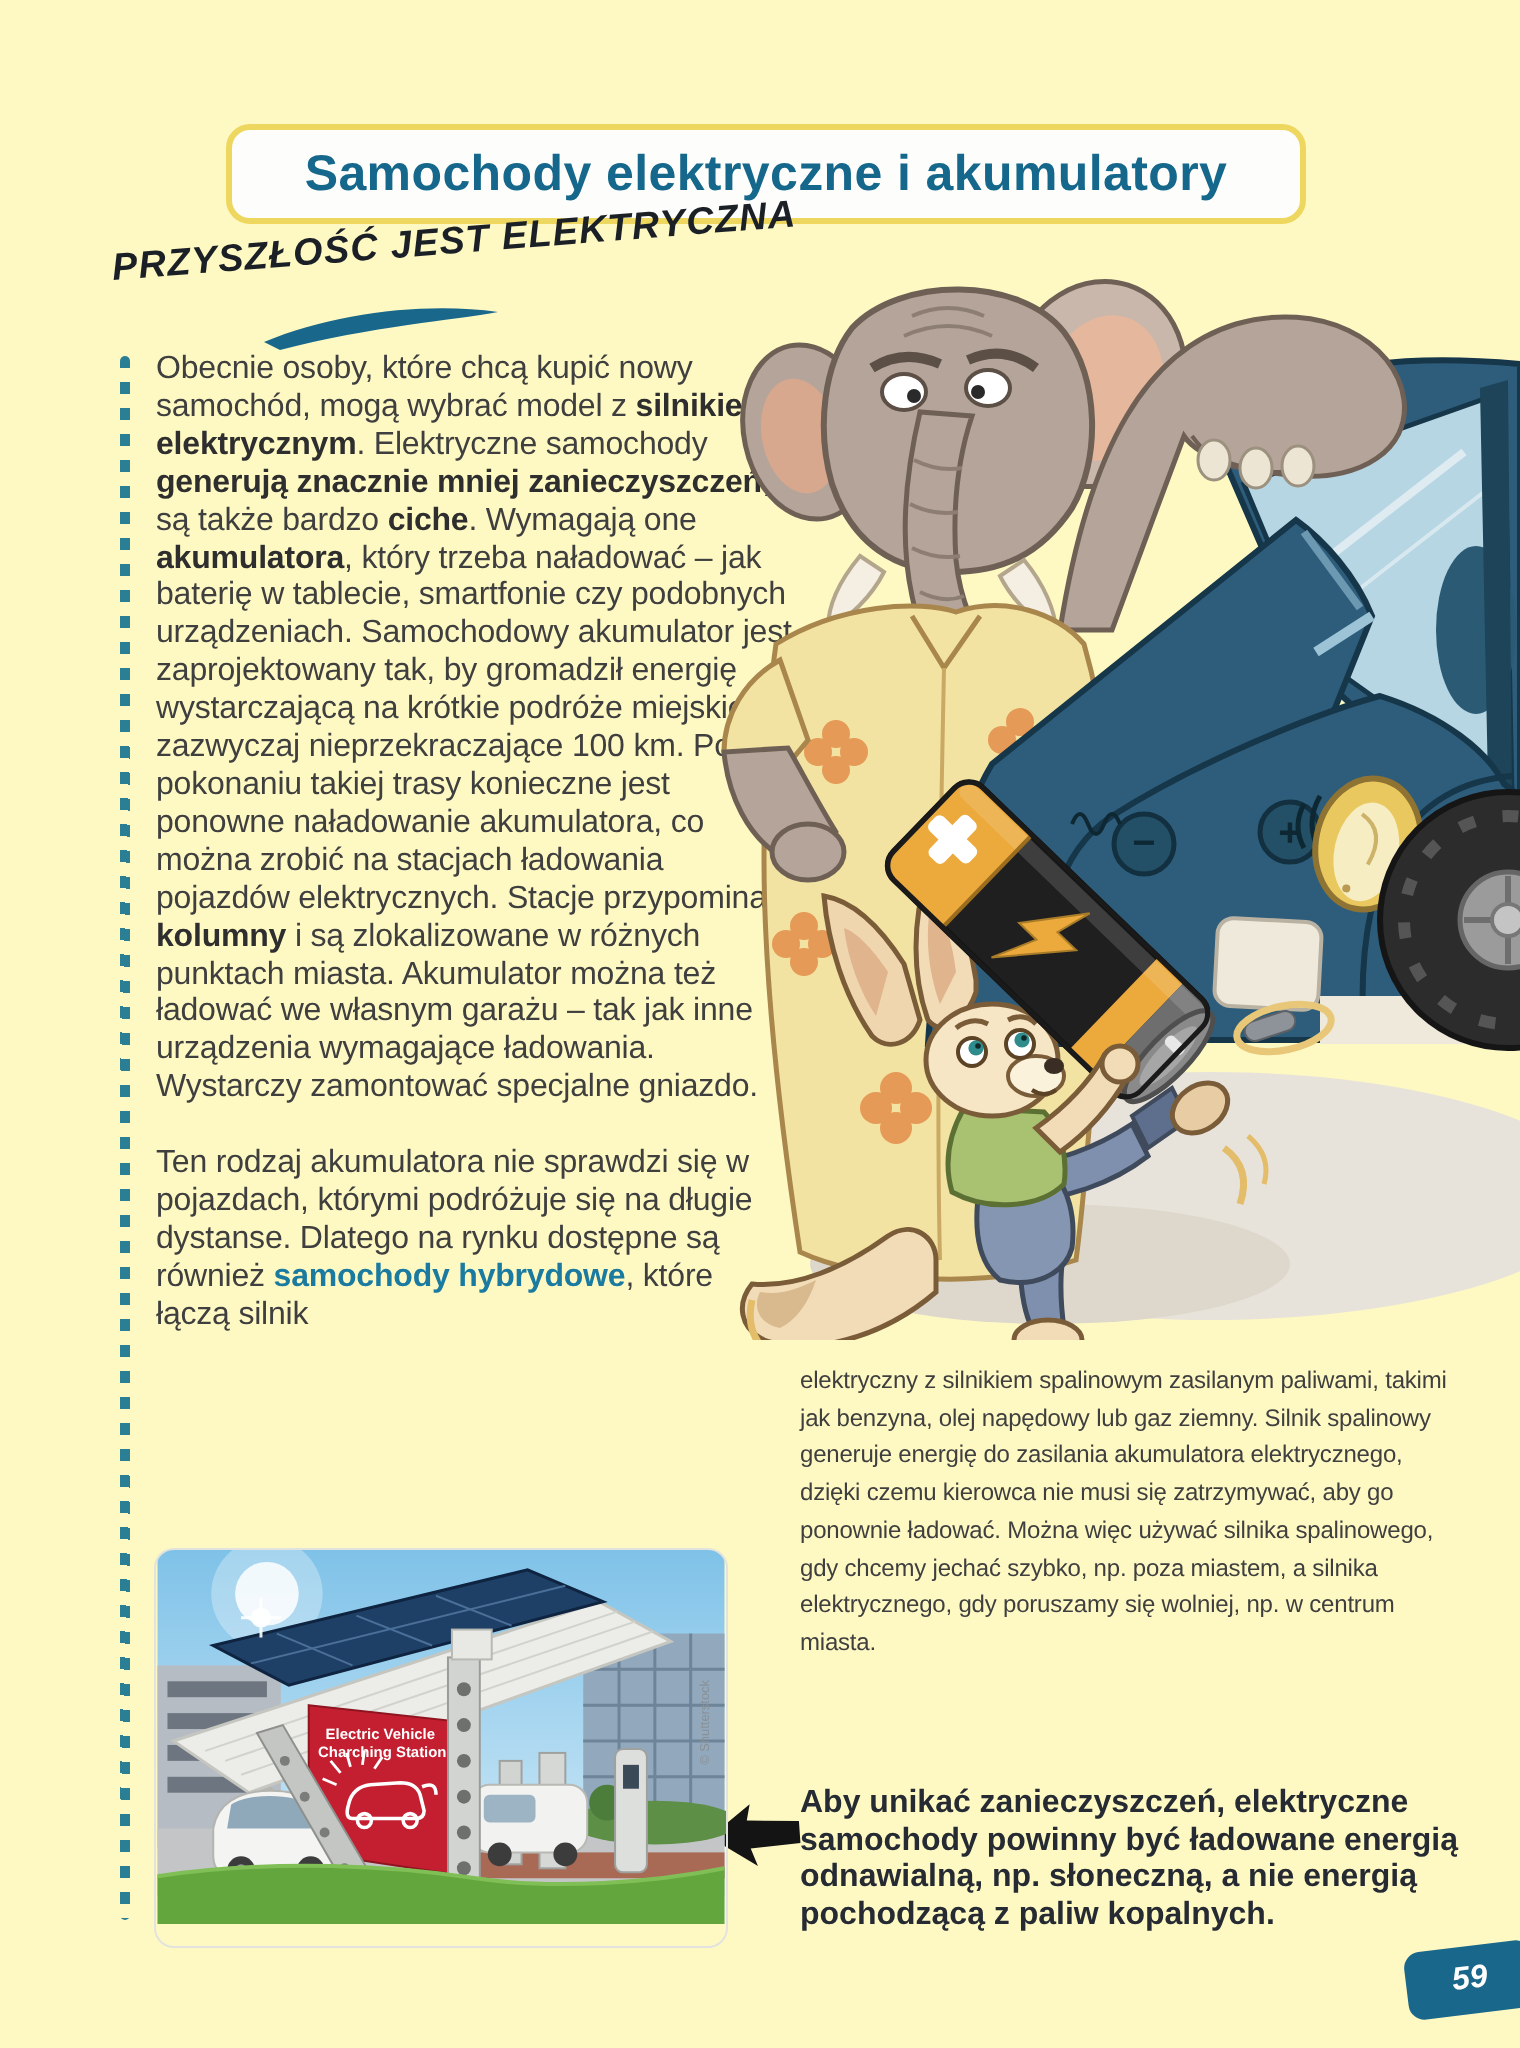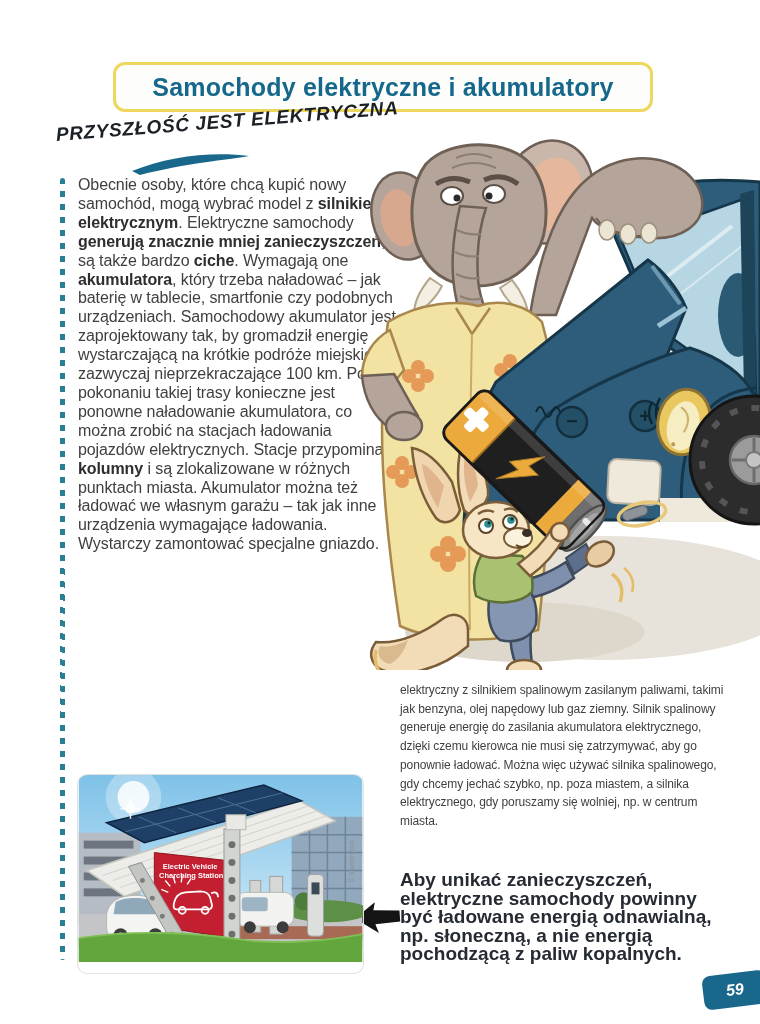--- a/index.html
+++ b/index.html
@@ -1,17 +1,17 @@
 <!DOCTYPE html>
 <html><head>
 <meta charset="utf-8">
 <style>
   html,body{margin:0;padding:0;background:#e9e9e7;}
   .page{position:relative;width:760px;height:1024px;margin:0 auto;overflow:hidden;
-        background:#ffffff;font-family:"Liberation Sans",sans-serif;color:#3f3f3f;}
+        background:#fef9c3;font-family:"Liberation Sans",sans-serif;color:#3f3f3f;}
   
   .title-banner{position:absolute;left:113px;top:62px;width:534px;height:44px;
         border:3px solid #eed75e;border-radius:12px;background:#fdfdfb;
         display:flex;align-items:center;justify-content:center;}
   .title-banner h1{margin:0;font-size:25px;font-weight:700;color:#15688c;letter-spacing:.2px;}
   
   .section-heading{position:absolute;left:57px;top:124px;font-size:19px;font-weight:700;
         font-style:italic;color:#1b2026;letter-spacing:.6px;transform:rotate(-4.5deg);
         transform-origin:left bottom;white-space:nowrap;}
   .swoosh{position:absolute;left:128px;top:150px;}
@@ -20,21 +20,21 @@
         background:repeating-linear-gradient(183deg,#2b7f95 0 6px,transparent 6px 13px);
         border-radius:3px;}
   
   .col-left{position:absolute;left:78px;top:176px;width:318px;font-size:16px;
         line-height:18.9px;letter-spacing:-0.1px;}
   .col-left p{margin:0 0 19px 0;}
   .col-right{position:absolute;left:400px;top:681px;width:332px;font-size:12px;
         line-height:18.7px;letter-spacing:-0.1px;}
   .b{font-weight:700;color:#2e2e2e;}
   .accent{color:#1a7aa0;}
-  .note{position:absolute;left:400px;top:871px;width:332px;font-size:19px;font-weight:700;
+  .note{position:absolute;left:400px;top:893px;width:332px;font-size:16px;font-weight:700;
         line-height:18.6px;color:#262b33;}
   
   .photo{position:absolute;left:78px;top:775px;width:285px;height:198px;border-radius:9px;
         overflow:hidden;box-shadow:0 0 0 1px #e2e2de;}
   
   .pointer{position:absolute;left:354px;top:901px;}
   
   .illustration{position:absolute;left:360px;top:130px;}
   
   .page-tag{position:absolute;left:703px;top:973px;width:64px;height:34px;background:#19678a;
@@ -54,20 +54,21 @@
 
   <div class="section-heading">PRZYSZŁOŚĆ JEST ELEKTRYCZNA</div>
   <svg class="swoosh" width="124" height="26" viewBox="0 0 124 26">
     <path d="M4,21 C40,6 86,1 121,6 C100,10 58,13 12,25 Z" fill="#19688c"></path>
   </svg>
 
   <div class="dotted-rule"></div>
 
   <div class="col-left">
     <p><span>Obecnie osoby, które chcą kupić nowy samochód, mogą wybrać model z </span><span class="b">silnikiem elektrycznym</span><span>. Elektryczne samochody </span><span class="b">generują znacznie mniej zanieczyszczeń</span><span>, są także bardzo </span><span class="b">ciche</span><span>. Wymagają one </span><span class="b">akumulatora</span><span>, który trzeba naładować – jak baterię w tablecie, smartfonie czy podobnych urządzeniach. Samochodowy akumulator jest zaprojektowany tak, by gromadził energię wystarczającą na krótkie podróże miejskie, zazwyczaj nieprzekraczające 100 km. Po pokonaniu takiej trasy konieczne jest ponowne naładowanie akumulatora, co można zrobić na stacjach ładowania pojazdów elektrycznych. Stacje przypominają </span><span class="b">kolumny</span><span> i są zlokalizowane w różnych punktach miasta. Akumulator można też ładować we własnym garażu – tak jak inne urządzenia wymagające ładowania. Wystarczy zamontować specjalne gniazdo.</span></p>
+    <p><span>Ten rodzaj akumulatora nie sprawdzi się w pojazdach, którymi podróżuje się na długie dystanse. Dlatego na rynku dostępne są również </span><span class="b accent">samochody hybrydowe</span><span>, które łączą silnik</span></p>
   </div>
 
   <div class="col-right">
     <p style="margin:0">elektryczny z silnikiem spalinowym zasilanym paliwami, takimi jak benzyna, olej napędowy lub gaz ziemny. Silnik spalinowy generuje energię do zasilania akumulatora elektrycznego, dzięki czemu kierowca nie musi się zatrzymywać, aby go ponownie ładować. Można więc używać silnika spalinowego, gdy chcemy jechać szybko, np. poza miastem, a silnika elektrycznego, gdy poruszamy się wolniej, np. w centrum miasta.</p>
   </div>
 
   <svg class="pointer" width="48" height="36" viewBox="0 0 48 36">
     <path d="M46,11 L20,9 L22,1 L1,16 L24,32 L21,23 L46,22 Z" fill="#141414" transform="rotate(-4 24 18)"></path>
   </svg>
   <div class="note">Aby unikać zanieczyszczeń, elektryczne samochody powinny być ładowane energią odnawialną, np. słoneczną, a nie energią pochodzącą z paliw kopalnych.</div>

